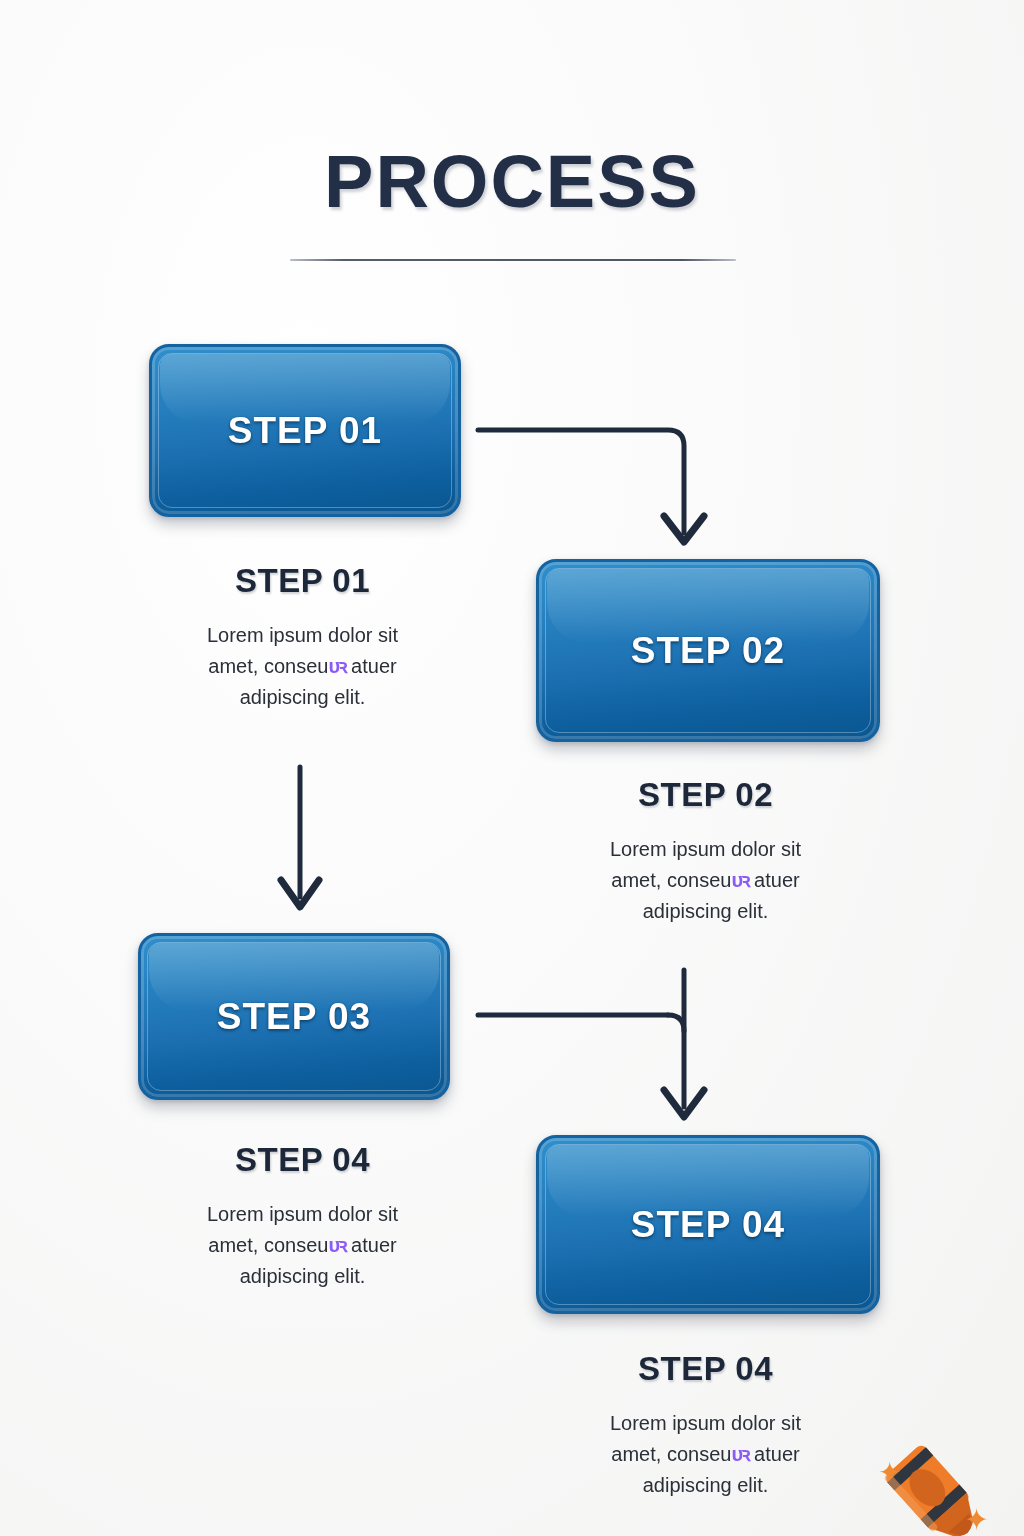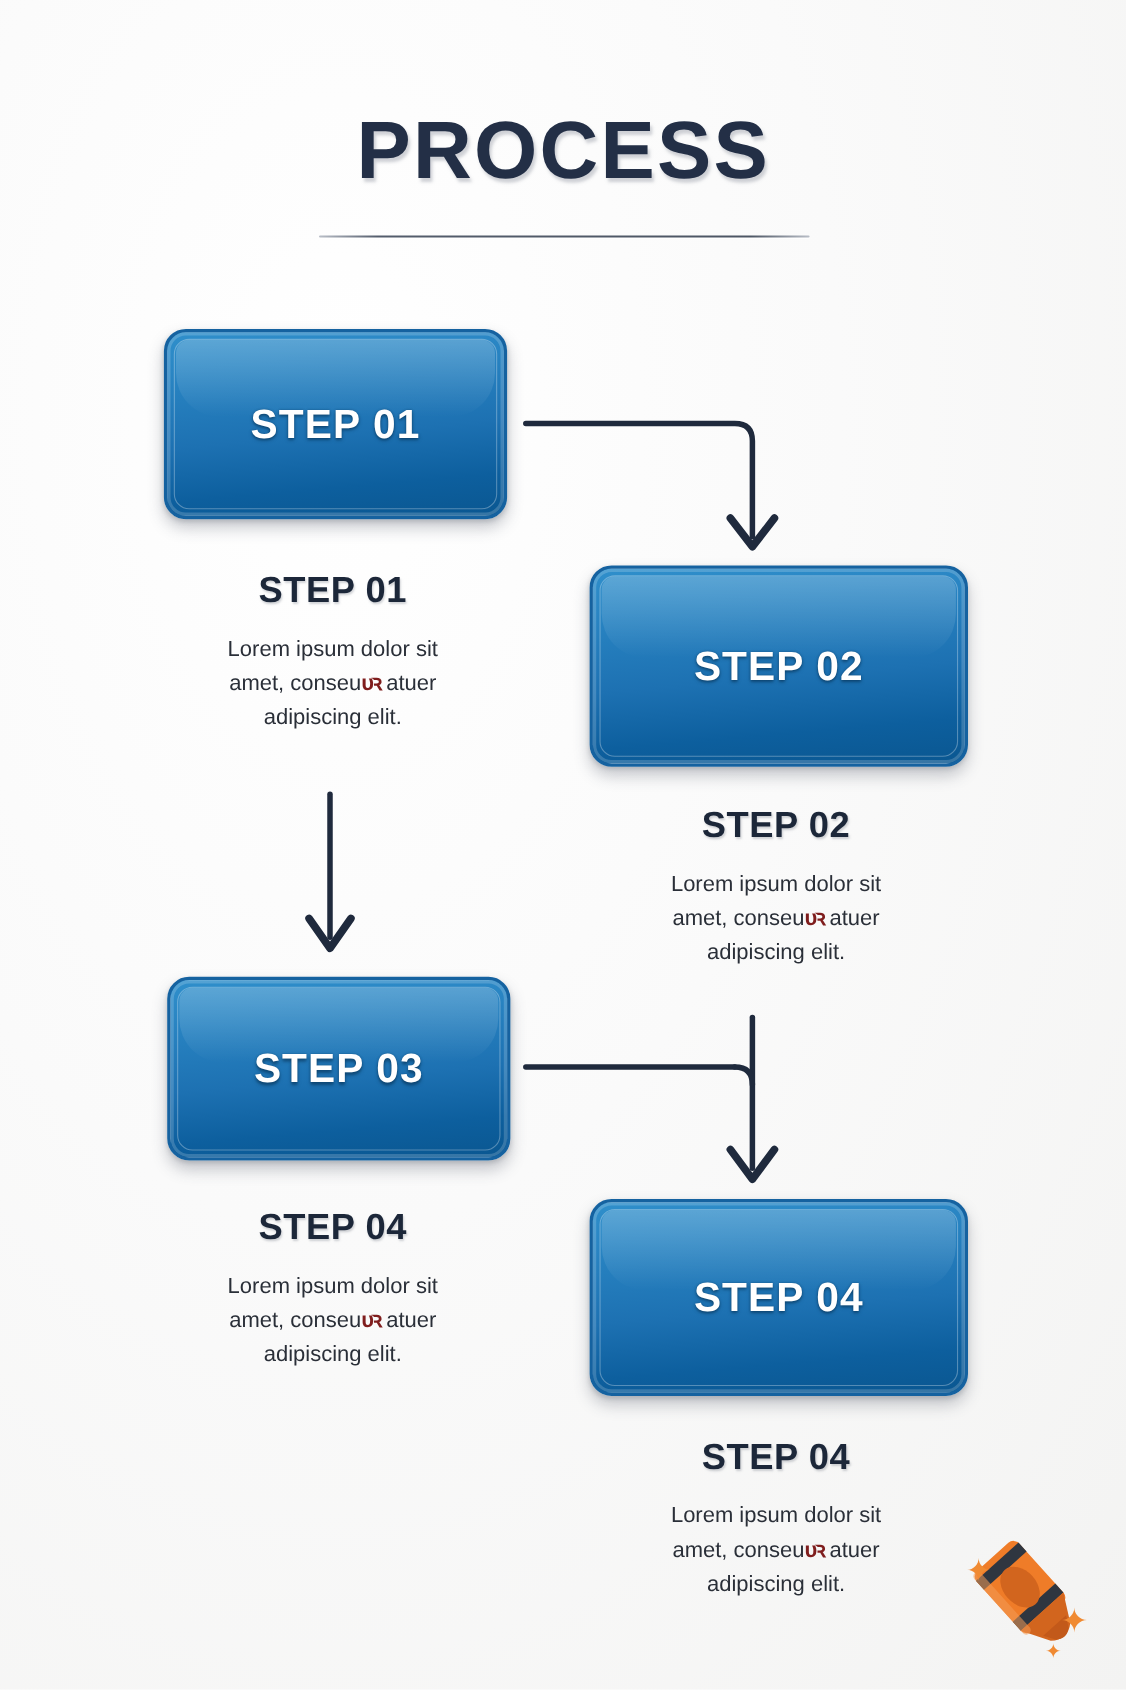--- a/index.html
+++ b/index.html
@@ -4,21 +4,21 @@
 <style>
   html,body{margin:0;padding:0;}
   body{
     width:1024px;height:1536px;
     background:
       radial-gradient(ellipse at 30% 25%, #ffffff 0%, #fafafa 45%, #f3f3f2 100%);
     font-family:"Liberation Sans", sans-serif;
     overflow:hidden;
     position:relative;
   }
-  .canvas{position:absolute;inset:0;}
+  .canvas{position:absolute;inset:0;margin-top:45px;}
 
   
   .title{
     position:absolute;left:0;right:0;top:100px;
     text-align:center;
     font-size:74px;
     font-weight:bold;
     letter-spacing:2px;
     color:#232f46;
     text-shadow:2px 3px 3px rgba(120,125,140,.35);
@@ -57,34 +57,34 @@
   }
   .box-label{
     position:relative;z-index:2;
     color:#ffffff;
     font-size:37px;font-weight:bold;letter-spacing:1px;
     text-shadow:0 2px 3px rgba(4,40,70,.55), 0 0 2px rgba(4,40,70,.4);
   }
 
   #box1{left:149px;top:299px;width:306px;height:167px;}
   #box2{left:536px;top:514px;width:338px;height:177px;}
-  #box3{left:152px;top:888px;width:306px;height:161px;}
+  #box3{left:138px;top:888px;width:306px;height:161px;}
   #box4{left:536px;top:1090px;width:338px;height:173px;}
 
   
   .tblock{position:absolute;text-align:center;}
   .tblock .head{
     font-size:33px;font-weight:bold;color:#1c2739;letter-spacing:.5px;
     text-shadow:1px 2px 2px rgba(140,145,155,.40);
     margin-bottom:20px;
   }
   .tblock .body{
     font-size:20px;color:#2a2f38;line-height:1.55;font-weight:normal;
   }
-  .glitch{color:#7f1d1d;font-weight:bold;letter-spacing:-2px;}
+  .glitch{color:#8b5cf6;font-weight:bold;letter-spacing:-2px;}
 
   #text1{left:140px;top:517px;width:325px;}
   #text2{left:533px;top:731px;width:345px;}
   #text3{left:140px;top:1096px;width:325px;}
   #text4{left:533px;top:1305px;width:345px;}
 
   
   svg.conn{position:absolute;left:0;top:0;width:1024px;height:1536px;pointer-events:none;}
   svg.conn path,svg.conn line{stroke:#1f2a3d;stroke-width:5;fill:none;stroke-linecap:round;stroke-linejoin:round;}
   svg.conn polyline.head{stroke:#1f2a3d;stroke-width:7;fill:none;stroke-linecap:round;stroke-linejoin:round;}

